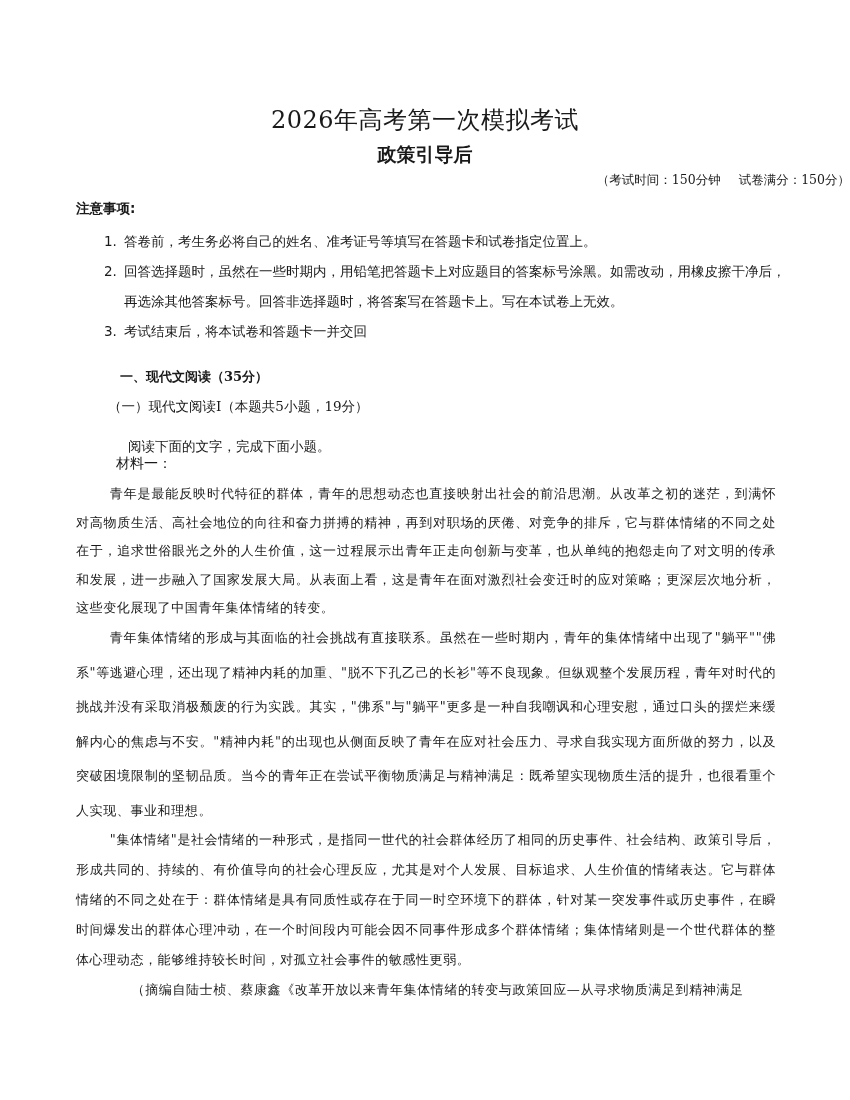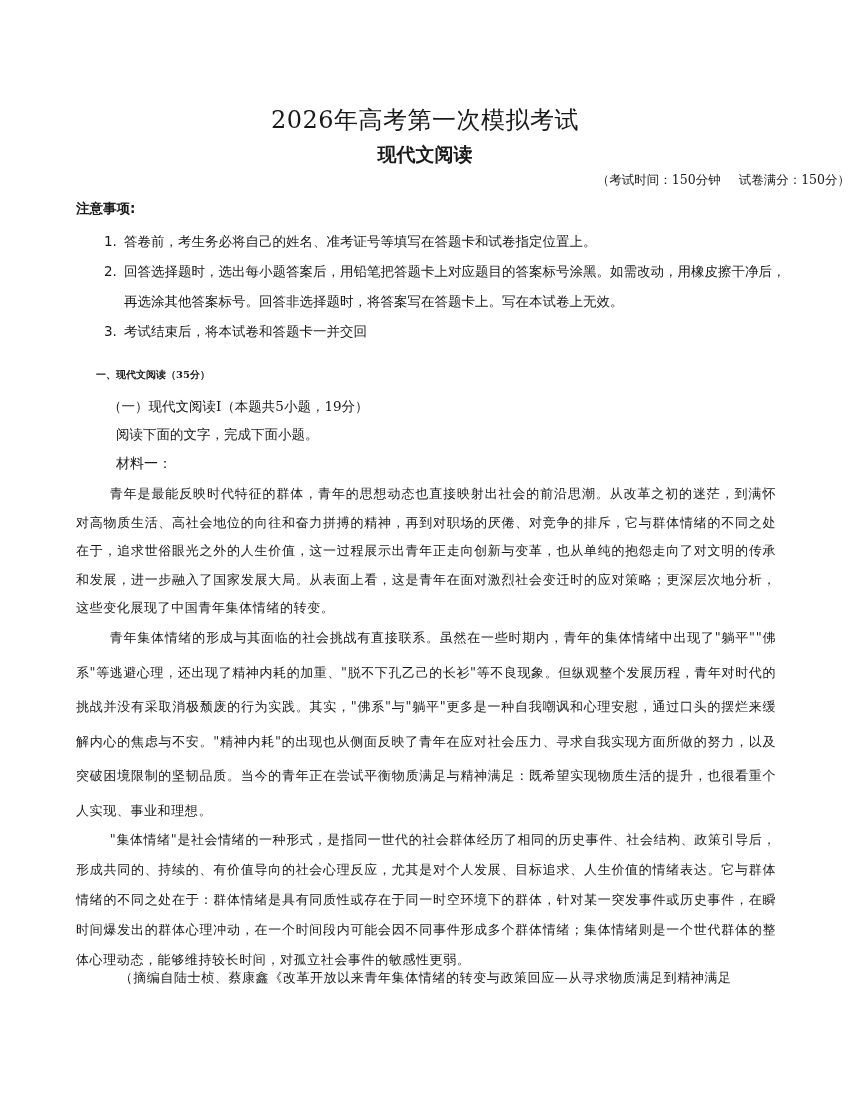--- a/index.html
+++ b/index.html
@@ -75,40 +75,40 @@
     }
     .notice-list .num {
       flex: 0 0 20px;
     }
     .notice-list .txt {
       flex: 1;
     }
     .section-heading {
       position: absolute;
       top: 368px;
-      left: 96px;
-      font-size: 10px;
+      left: 120px;
+      font-size: 13px;
       font-weight: bold;
       margin: 0;
       font-family: "DejaVu Serif", "Liberation Serif", serif;
     }
     .subsection-heading {
       position: absolute;
       top: 398px;
       left: 108px;
       font-size: 13.5px;
       margin: 0;
       text-align: right;
     }
     .instruction {
       position: absolute;
       top: 426px;
       left: 116px;
       font-size: 13.5px;
-      margin: 0;
+      margin: 12px;
     }
     .material-label {
       position: absolute;
       top: 455px;
       left: 116px;
       font-size: 14px;
       margin: 0;
     }
     .passage {
       position: absolute;
@@ -123,46 +123,46 @@
       font-family: "DejaVu Serif", "Liberation Serif", serif;
     }
     .p1 { top: 480px; }
     .p2 { top: 621px; line-height: 34.5px; }
     .p3 { top: 825px; line-height: 30px; }
     .citation {
       position: absolute;
       top: 967px;
       left: 76px;
       width: 710px;
-      margin: 2px;
+      margin: 14px;
       font-size: 13px;
       text-indent: 3.2em;
       white-space: nowrap;
       overflow: hidden;
       letter-spacing: 0.6px;
     }
   </style>
 </head>
 <body>
 
 <h1 class="page-title">2026年高考第一次模拟考试</h1>
-<h2 class="subject-title">现代文阅读</h2>
+<h2 class="subject-title">政策引导后</h2>
 <p class="exam-meta">
   <span>（考试时间：150分钟</span><span class="gap"></span><span>试卷满分：150分）</span>
 </p>
 
 <p class="notice-heading">注意事项:</p>
 <ul class="notice-list">
   <li>
     <span class="num">1.</span>
     <span class="txt">答卷前，考生务必将自己的姓名、准考证号等填写在答题卡和试卷指定位置上。</span>
   </li>
   <li>
     <span class="num">2.</span>
-    <span class="txt">回答选择题时，选出每小题答案后，用铅笔把答题卡上对应题目的答案标号涂黑。如需改动，用橡皮擦干净后，再选涂其他答案标号。回答非选择题时，将答案写在答题卡上。写在本试卷上无效。</span>
+    <span class="txt">回答选择题时，虽然在一些时期内，用铅笔把答题卡上对应题目的答案标号涂黑。如需改动，用橡皮擦干净后，再选涂其他答案标号。回答非选择题时，将答案写在答题卡上。写在本试卷上无效。</span>
   </li>
   <li>
     <span class="num">3.</span>
     <span class="txt">考试结束后，将本试卷和答题卡一并交回</span>
   </li>
 </ul>
 
 <p class="section-heading">一、现代文阅读（35分）</p>
 <p class="subsection-heading">（一）现代文阅读Ⅰ（本题共5小题，19分）</p>
 <p class="instruction">阅读下面的文字，完成下面小题。</p>

